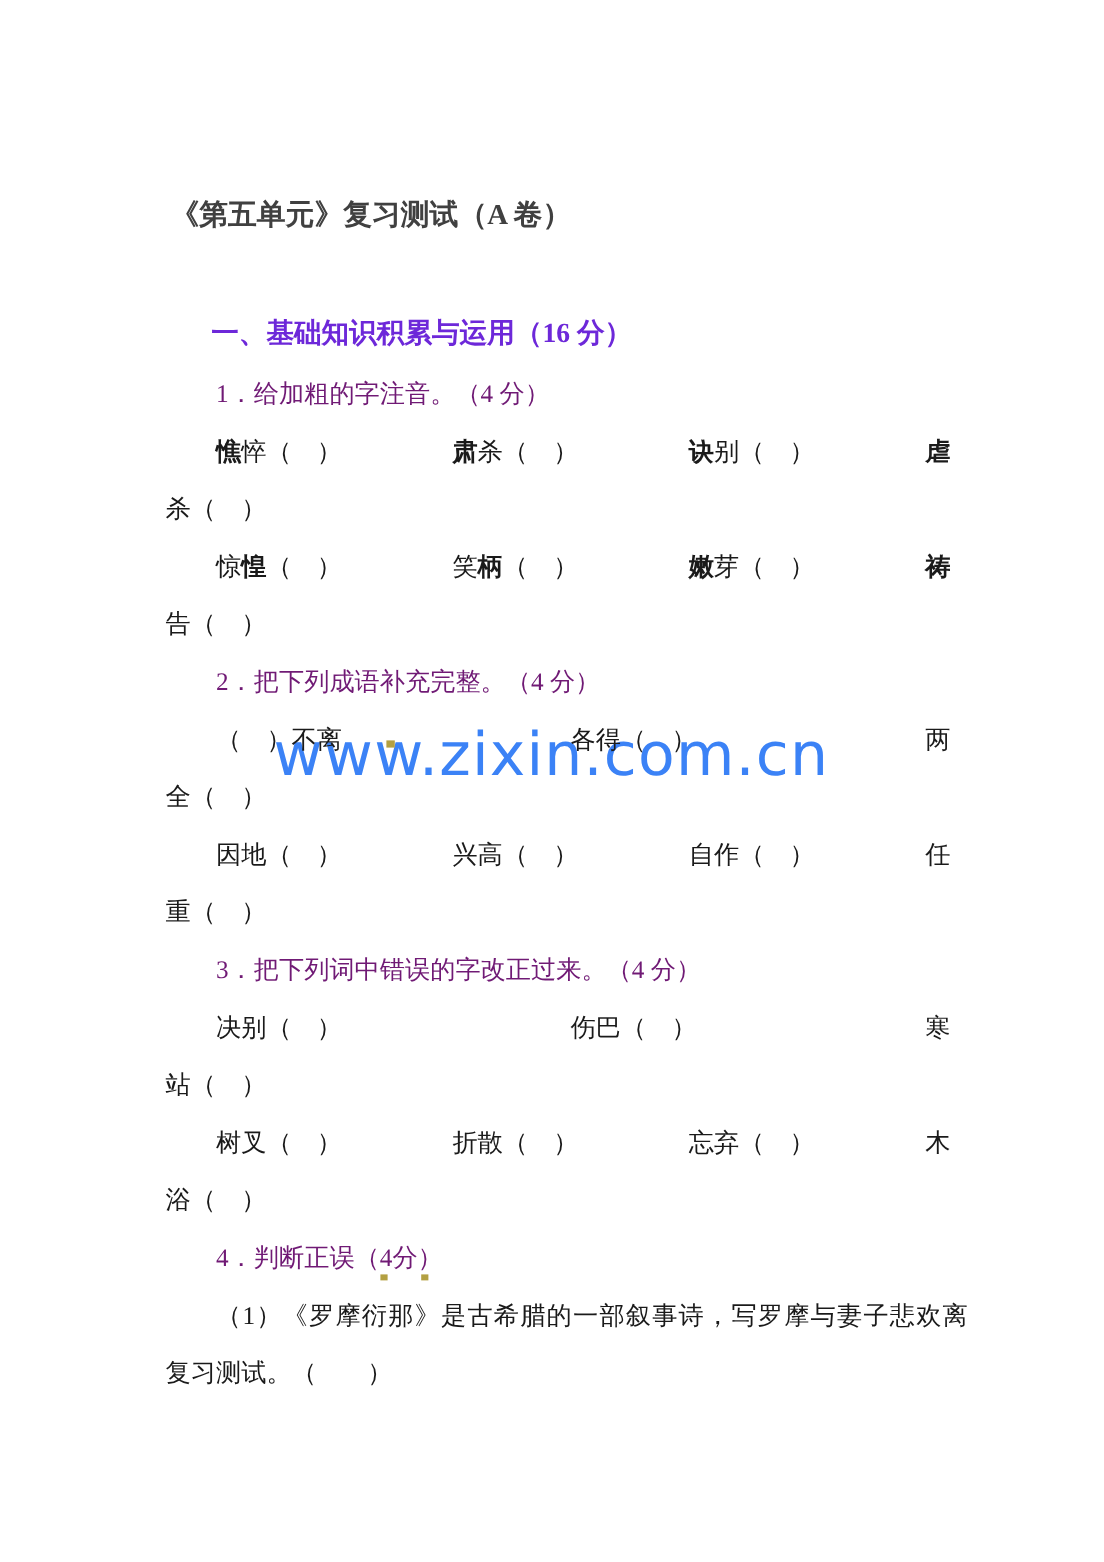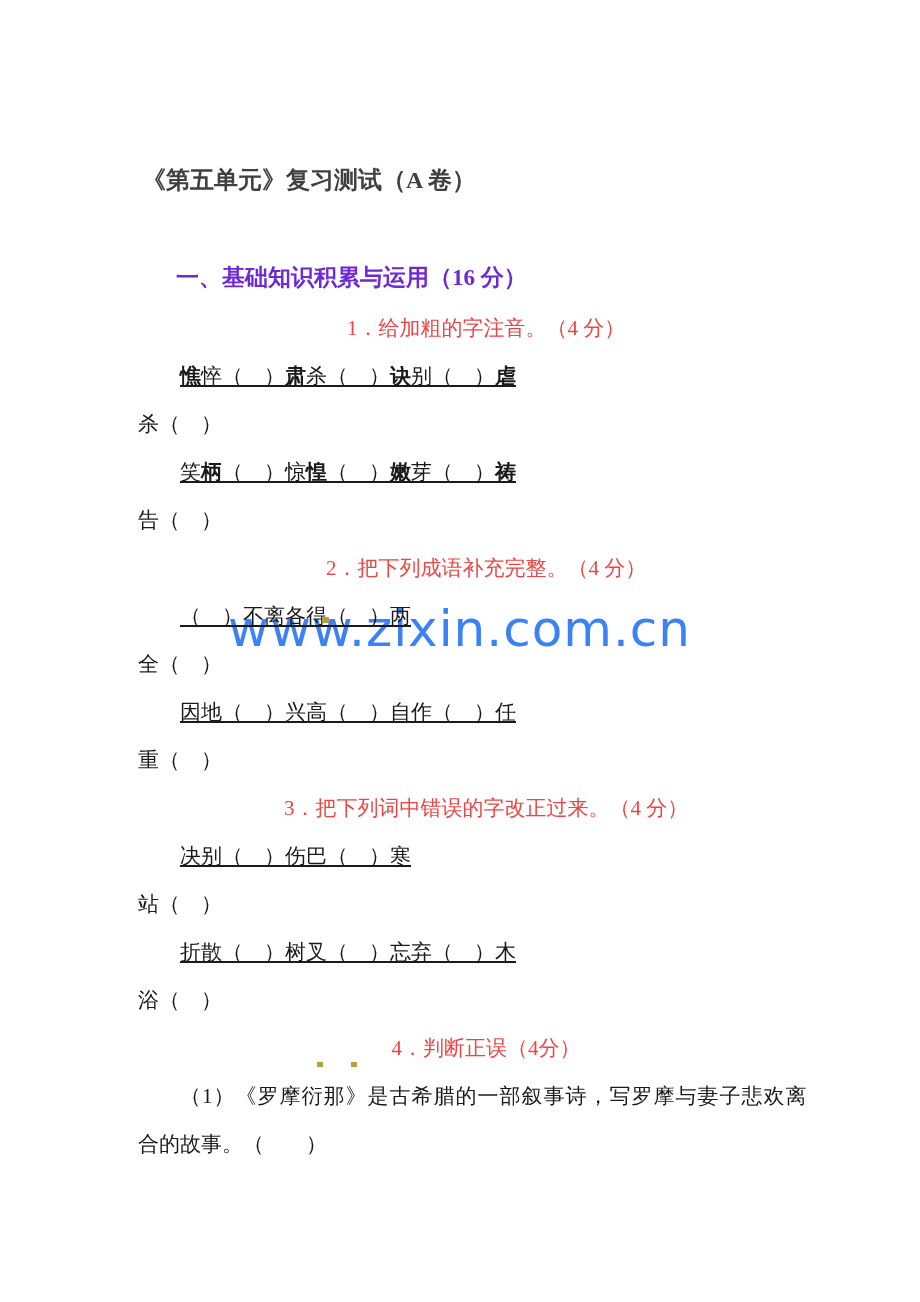--- a/index.html
+++ b/index.html
@@ -32,23 +32,23 @@
   }
 
   .questions-area{
     position:absolute;left:138px;top:304px;width:654px;z-index:2;
   }
   .line{
     height:48px;line-height:48px;font-size:21px;color:#1a1a1a;
     white-space:nowrap;
   }
   .line.ind{padding-left:42px;}
-  .line.just{display:flex;text-decoration:underline;}
+  .line.just{display:flex;justify-content:space-between;}
   .line.spread{letter-spacing:1px;}
-  .stem{color:#ef4444;text-align:center;}
+  .stem{color:#701a75;}
   .b{font-weight:bold;}
   .grp{display:inline-block;}
 
   .dot{position:absolute;z-index:3;}
 </style>
 </head>
 <body>
 
 <div class="page">
 
@@ -61,22 +61,22 @@
   <div class="questions-area">
       <div class="line ind stem">1．给加粗的字注音。（4 分）</div>
       <div class="line ind just">
         <span class="grp"><span class="b">憔</span><span>悴（　）</span></span>
         <span class="grp"><span class="b">肃</span><span>杀（　）</span></span>
         <span class="grp"><span class="b">诀</span><span>别（　）</span></span>
         <span class="grp"><span class="b">虐</span></span>
       </div>
       <div class="line"><span class="grp"><span>杀（　）</span></span></div>
       <div class="line ind just">
+        <span class="grp"><span>惊</span><span class="b">惶</span><span>（　）</span></span>
         <span class="grp"><span>笑</span><span class="b">柄</span><span>（　）</span></span>
-        <span class="grp"><span>惊</span><span class="b">惶</span><span>（　）</span></span>
         <span class="grp"><span class="b">嫩</span><span>芽（　）</span></span>
         <span class="grp"><span class="b">祷</span></span>
       </div>
       <div class="line"><span class="grp"><span>告（　）</span></span></div>
       <div class="line ind stem">2．把下列成语补充完整。（4 分）</div>
       <div class="line ind just">
         <span class="grp"><span>（　）不离</span></span>
         <span class="grp"><span>各得（　）</span></span>
         <span class="grp"><span>两</span></span>
       </div>
@@ -89,27 +89,27 @@
       </div>
       <div class="line"><span class="grp"><span>重（　）</span></span></div>
       <div class="line ind stem">3．把下列词中错误的字改正过来。（4 分）</div>
       <div class="line ind just">
         <span class="grp"><span>决别（　）</span></span>
         <span class="grp"><span>伤巴（　）</span></span>
         <span class="grp"><span>寒</span></span>
       </div>
       <div class="line"><span class="grp"><span>站（　）</span></span></div>
       <div class="line ind just">
+        <span class="grp"><span>树叉（　）</span></span>
         <span class="grp"><span>折散（　）</span></span>
-        <span class="grp"><span>树叉（　）</span></span>
         <span class="grp"><span>忘弃（　）</span></span>
         <span class="grp"><span>木</span></span>
       </div>
       <div class="line"><span class="grp"><span>浴（　）</span></span></div>
       <div class="line ind stem">4．判断正误（4分）</div>
       <div class="line ind spread"><span class="grp"><span>（1）《罗摩衍那》是古希腊的一部叙事诗，写罗摩与妻子悲欢离</span></span></div>
-      <div class="line"><span class="grp"><span>合的故事。（　　）</span></span></div>
+      <div class="line"><span class="grp"><span>复习测试。（　　）</span></span></div>
     </div>
 
 <div class="dot" style="left: 322px; top: 617px; width: 7px; height: 6px; background: rgb(179, 160, 66);"></div>
     <div class="dot" style="left: 317px; top: 1062px; width: 6px; height: 5px; background: rgb(179, 160, 66);"></div>
     <div class="dot" style="left: 351px; top: 1062px; width: 6px; height: 5px; background: rgb(179, 160, 66);"></div>
   </div>
 
 </body></html>

